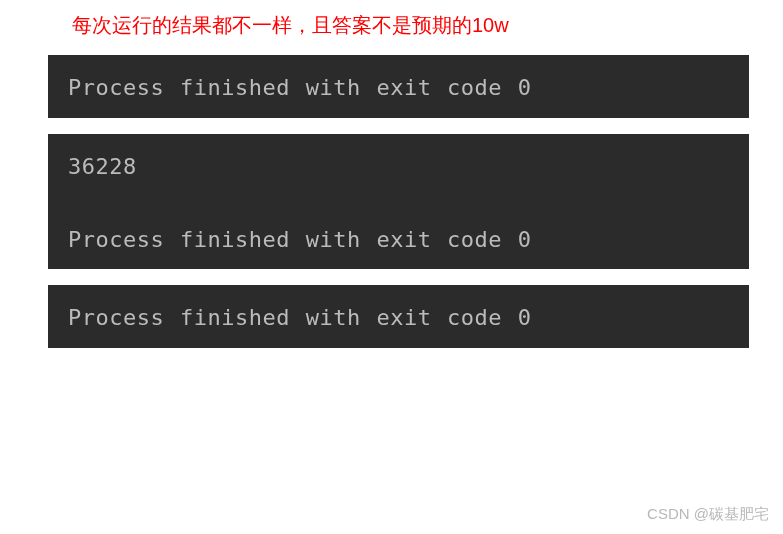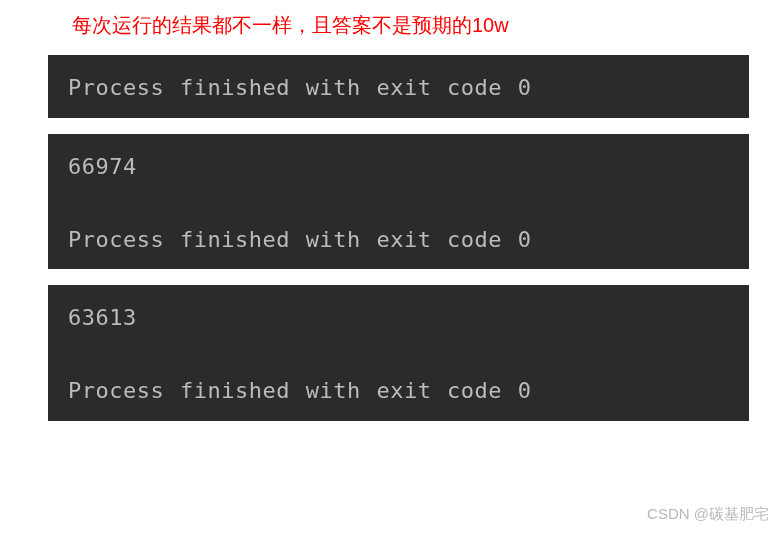--- a/index.html
+++ b/index.html
@@ -55,23 +55,22 @@
 <body>
 
 <div class="container">
   <div class="caption">每次运行的结果都不一样，且答案不是预期的10w</div>
 
   <div class="console-block">
     <span class="finish-line">Process finished with exit code 0</span>
   </div>
 
   <div class="console-block">
-    <span class="output-number">66974</span>
+    <span class="output-number">36228</span>
     <span class="finish-line">Process finished with exit code 0</span>
   </div>
 
   <div class="console-block">
-    <span class="output-number">63613</span>
     <span class="finish-line">Process finished with exit code 0</span>
   </div>
 </div>
 
 <div class="watermark">CSDN @碳基肥宅</div>
 
 </body></html>

